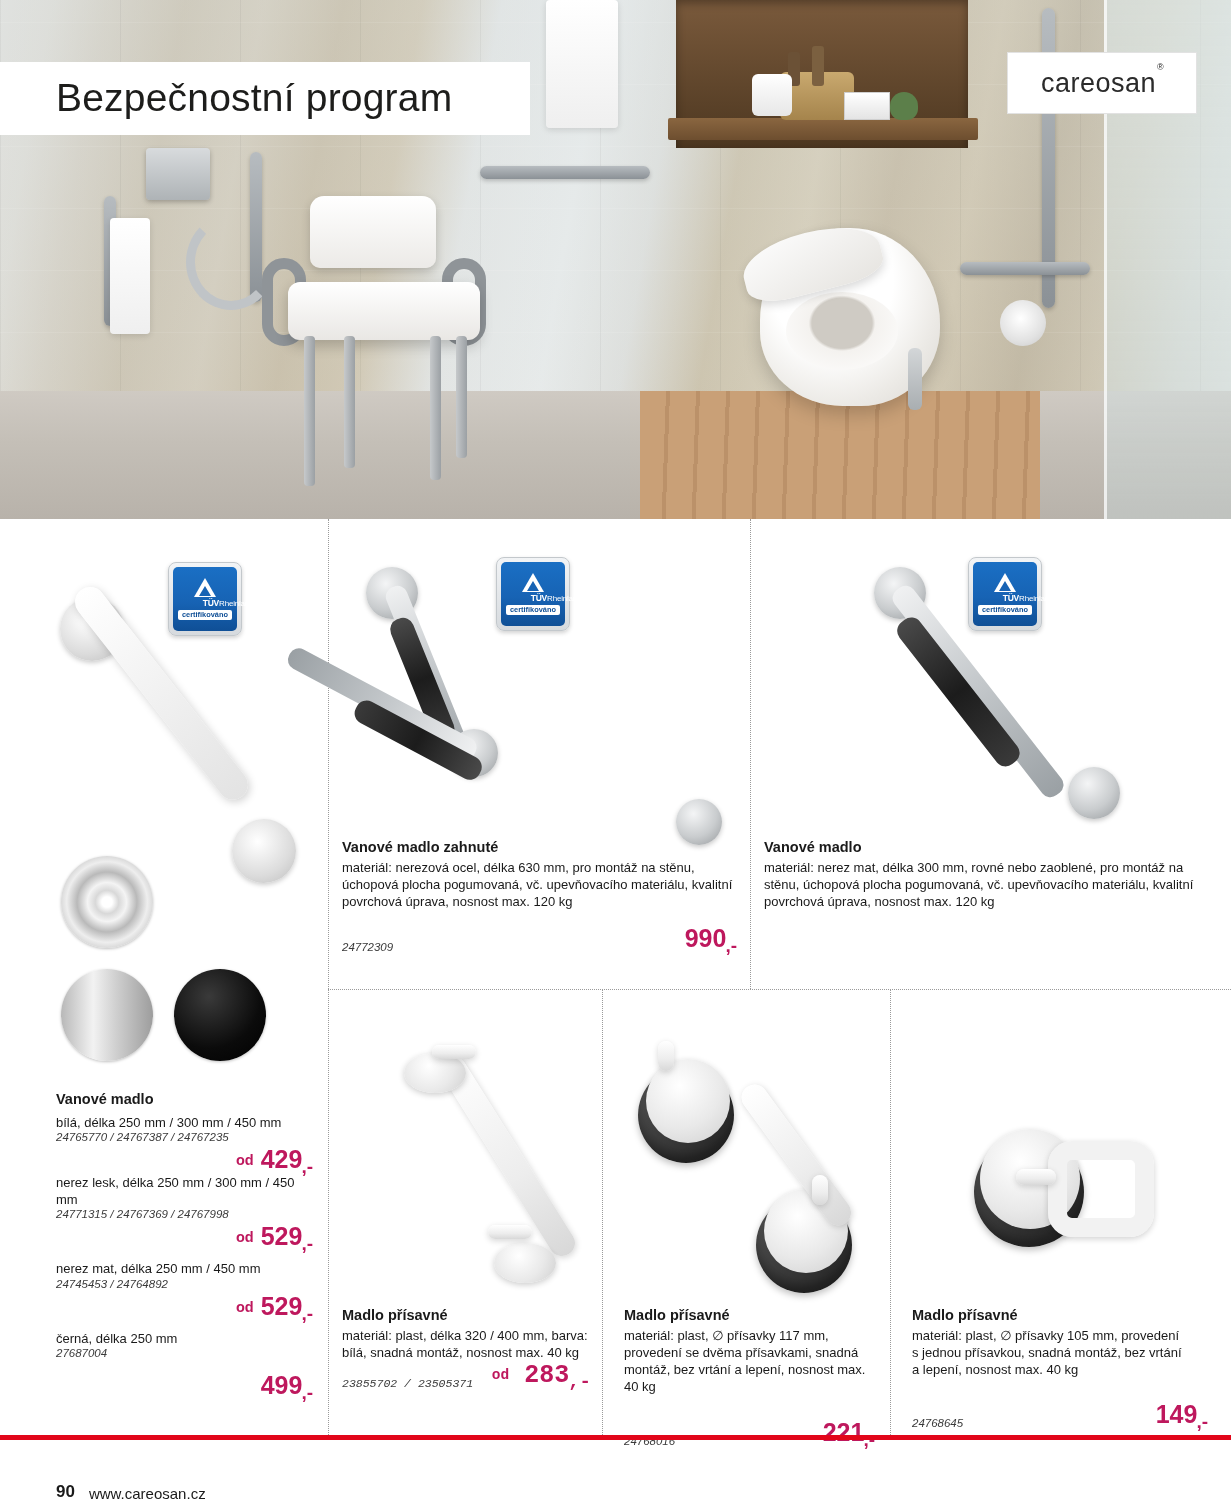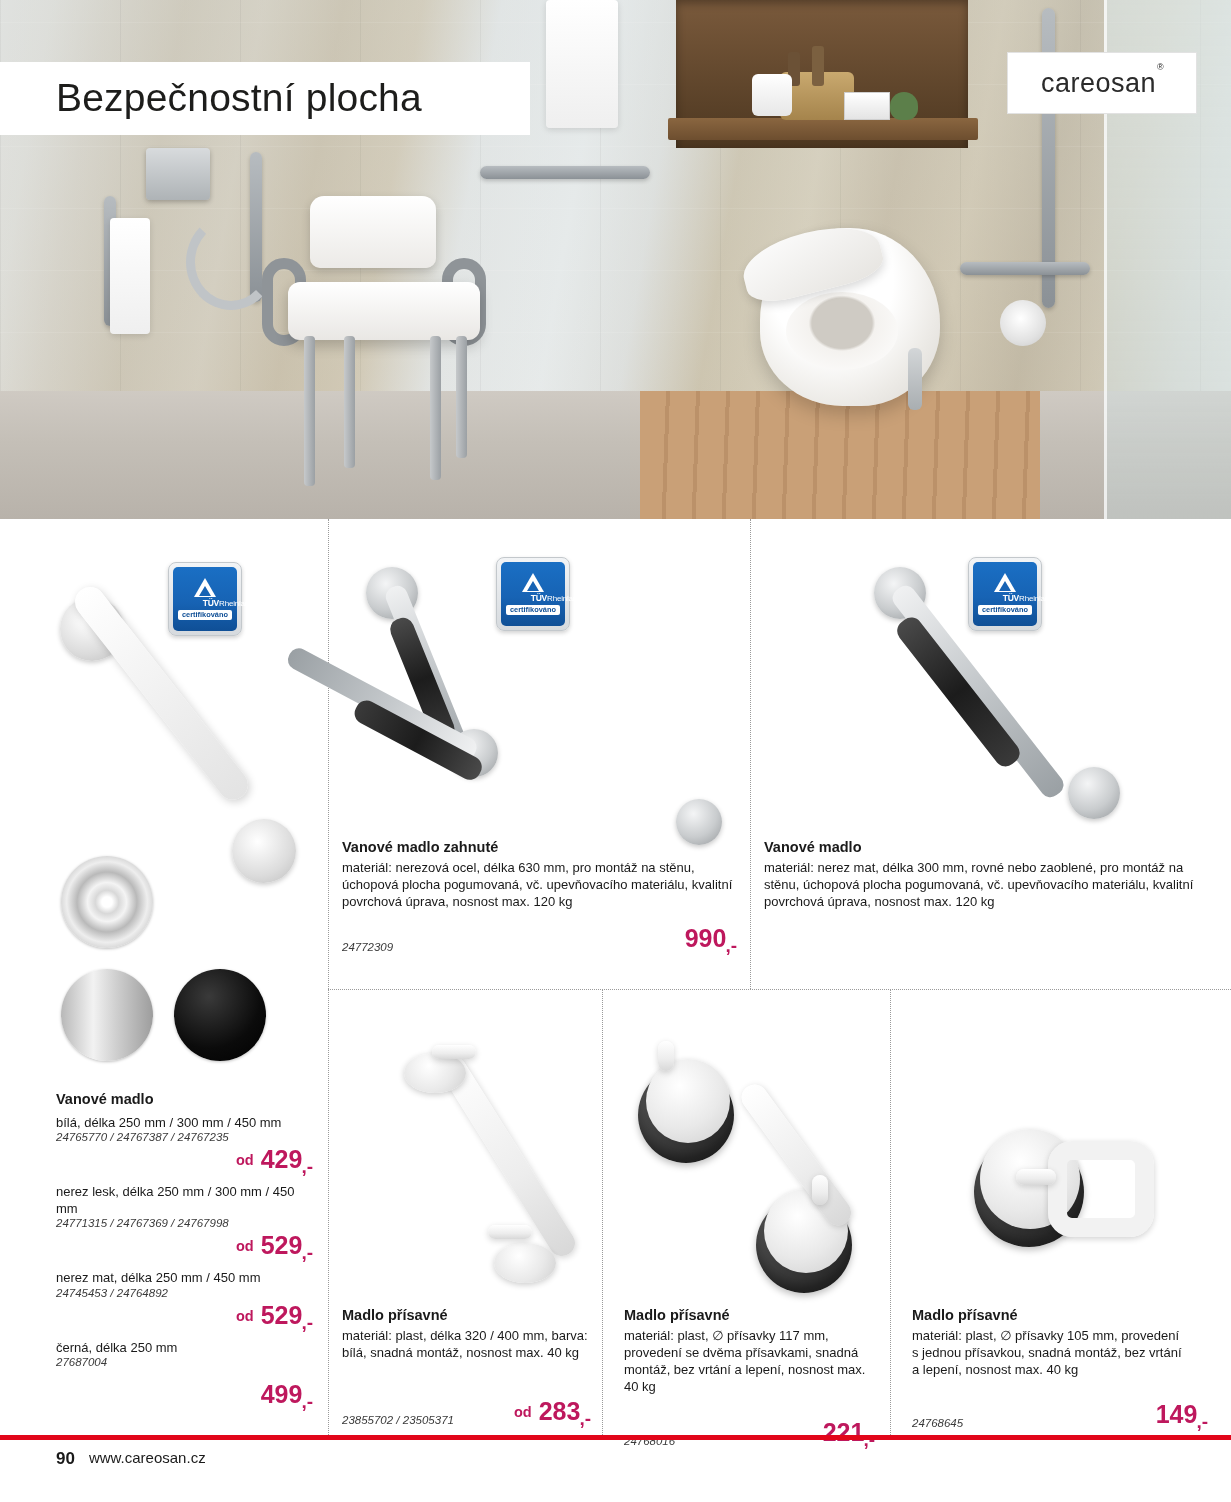--- a/index.html
+++ b/index.html
@@ -282,21 +282,21 @@
   }
 
   
   .footer-rule {
     position: absolute; left: 0; top: 1435px; width: 1231px; height: 5px;
     background: #e2061a;
   }
   .footer {
     position: absolute; left: 0; top: 1449px; width: 1212px; height: 53px;
     background: #fff;
-    display: flex; align-items: flex-start;
+    display: flex; align-items: flex-end;
   }
   .pageno {
     font-size: 17px; font-weight: bold; margin-left: 56px; color: #1a1a1a;
   }
   .foot-url {
     font-size: 15px; margin-left: 14px; color: #1a1a1a;
   }
 </style>
 </head>
 <body>
@@ -341,21 +341,21 @@
     <div class="hero-leg" style="left:430px;top:336px;height:144px;"></div>
     <div class="hero-leg" style="left:456px;top:336px;height:122px;"></div>
 
     <div class="hero-towel" style="left:546px;top:0;width:72px;height:128px;"></div>
     <div class="hero-towel" style="left:110px;top:218px;width:40px;height:116px;"></div>
 
     <div class="art" style="left:1104px;top:0;width:127px;height:519px;background:linear-gradient(180deg,rgba(225,238,240,.55),rgba(205,224,228,.35));border-left:3px solid rgba(255,255,255,.7);"></div>
   </div>
 
   <div class="hero-title-box">
-    <h1>Bezpečnostní plocha</h1>
+    <h1>Bezpečnostní program</h1>
   </div>
 
   <div class="brand-box">
     <span class="brand-text">
       <span>careosan</span><sup>®</sup>
     </span>
   </div>
 </div>
 
 <div class="content">
@@ -391,21 +391,21 @@
     <div style="position:absolute;left:56px;top:572px;width:258px;">
       <p class="prod-title">Vanové madlo</p>
 
       <p class="prod-desc" style="margin-top:7px;">bílá, délka 250 mm / 300 mm / 450 mm</p>
       <div class="sku">24765770 / 24767387 / 24767235</div>
       <div class="price-row" style="margin-top:2px;">
         <span></span>
         <span class="price"><span class="price-sm-prefix">od</span> <span>429</span><span class="cur">,-</span></span>
       </div>
 
-      <p class="prod-desc" style="margin-top:9px;">nerez lesk, délka 250 mm / 300 mm / 450 mm</p>
+      <p class="prod-desc" style="">nerez lesk, délka 250 mm / 300 mm / 450 mm</p>
       <div class="sku">24771315 / 24767369 / 24767998</div>
       <div class="price-row" style="margin-top:2px;">
         <span></span>
         <span class="price"><span class="price-sm-prefix">od</span> <span>529</span><span class="cur">,-</span></span>
       </div>
 
       <p class="prod-desc" style="margin-top:9px;">nerez mat, délka 250 mm / 450 mm</p>
       <div class="sku">24745453 / 24764892</div>
       <div class="price-row" style="margin-top:2px;">
         <span></span>
@@ -480,21 +480,21 @@
       <div class="plastic" style="left:96px;top:30px;width:26px;height:230px;transform:rotate(-32deg);transform-origin:top center;"></div>
       <div class="suction-white" style="left:66px;top:24px;width:62px;height:40px;"></div>
       <div class="plastic" style="left:94px;top:16px;width:44px;height:14px;"></div>
       <div class="suction-white" style="left:156px;top:214px;width:62px;height:40px;"></div>
       <div class="plastic" style="left:150px;top:196px;width:44px;height:14px;"></div>
     </div>
 
     <div style="position:absolute;left:14px;top:318px;width:250px;">
       <p class="prod-title">Madlo přísavné</p>
       <p class="prod-desc">materiál: plast, délka 320 / 400 mm, barva: bílá, snadná montáž, nosnost max. 40 kg</p>
-      <div class="price-row" style="margin-top:36px;">
+      <div class="price-row" style="font-family:Liberation Mono, monospace;">
         <span class="sku">23855702 / 23505371</span>
         <span class="price"><span class="price-sm-prefix">od</span> <span>283</span><span class="cur">,-</span></span>
       </div>
     </div>
   </div>
 
   <div style="position:absolute;left:602px;top:470px;width:288px;height:446px;">
 
     <div style="position:absolute;left:14px;top:40px;width:264px;height:290px;">
       <div class="suction" style="left:22px;top:38px;width:96px;height:96px;"></div>

